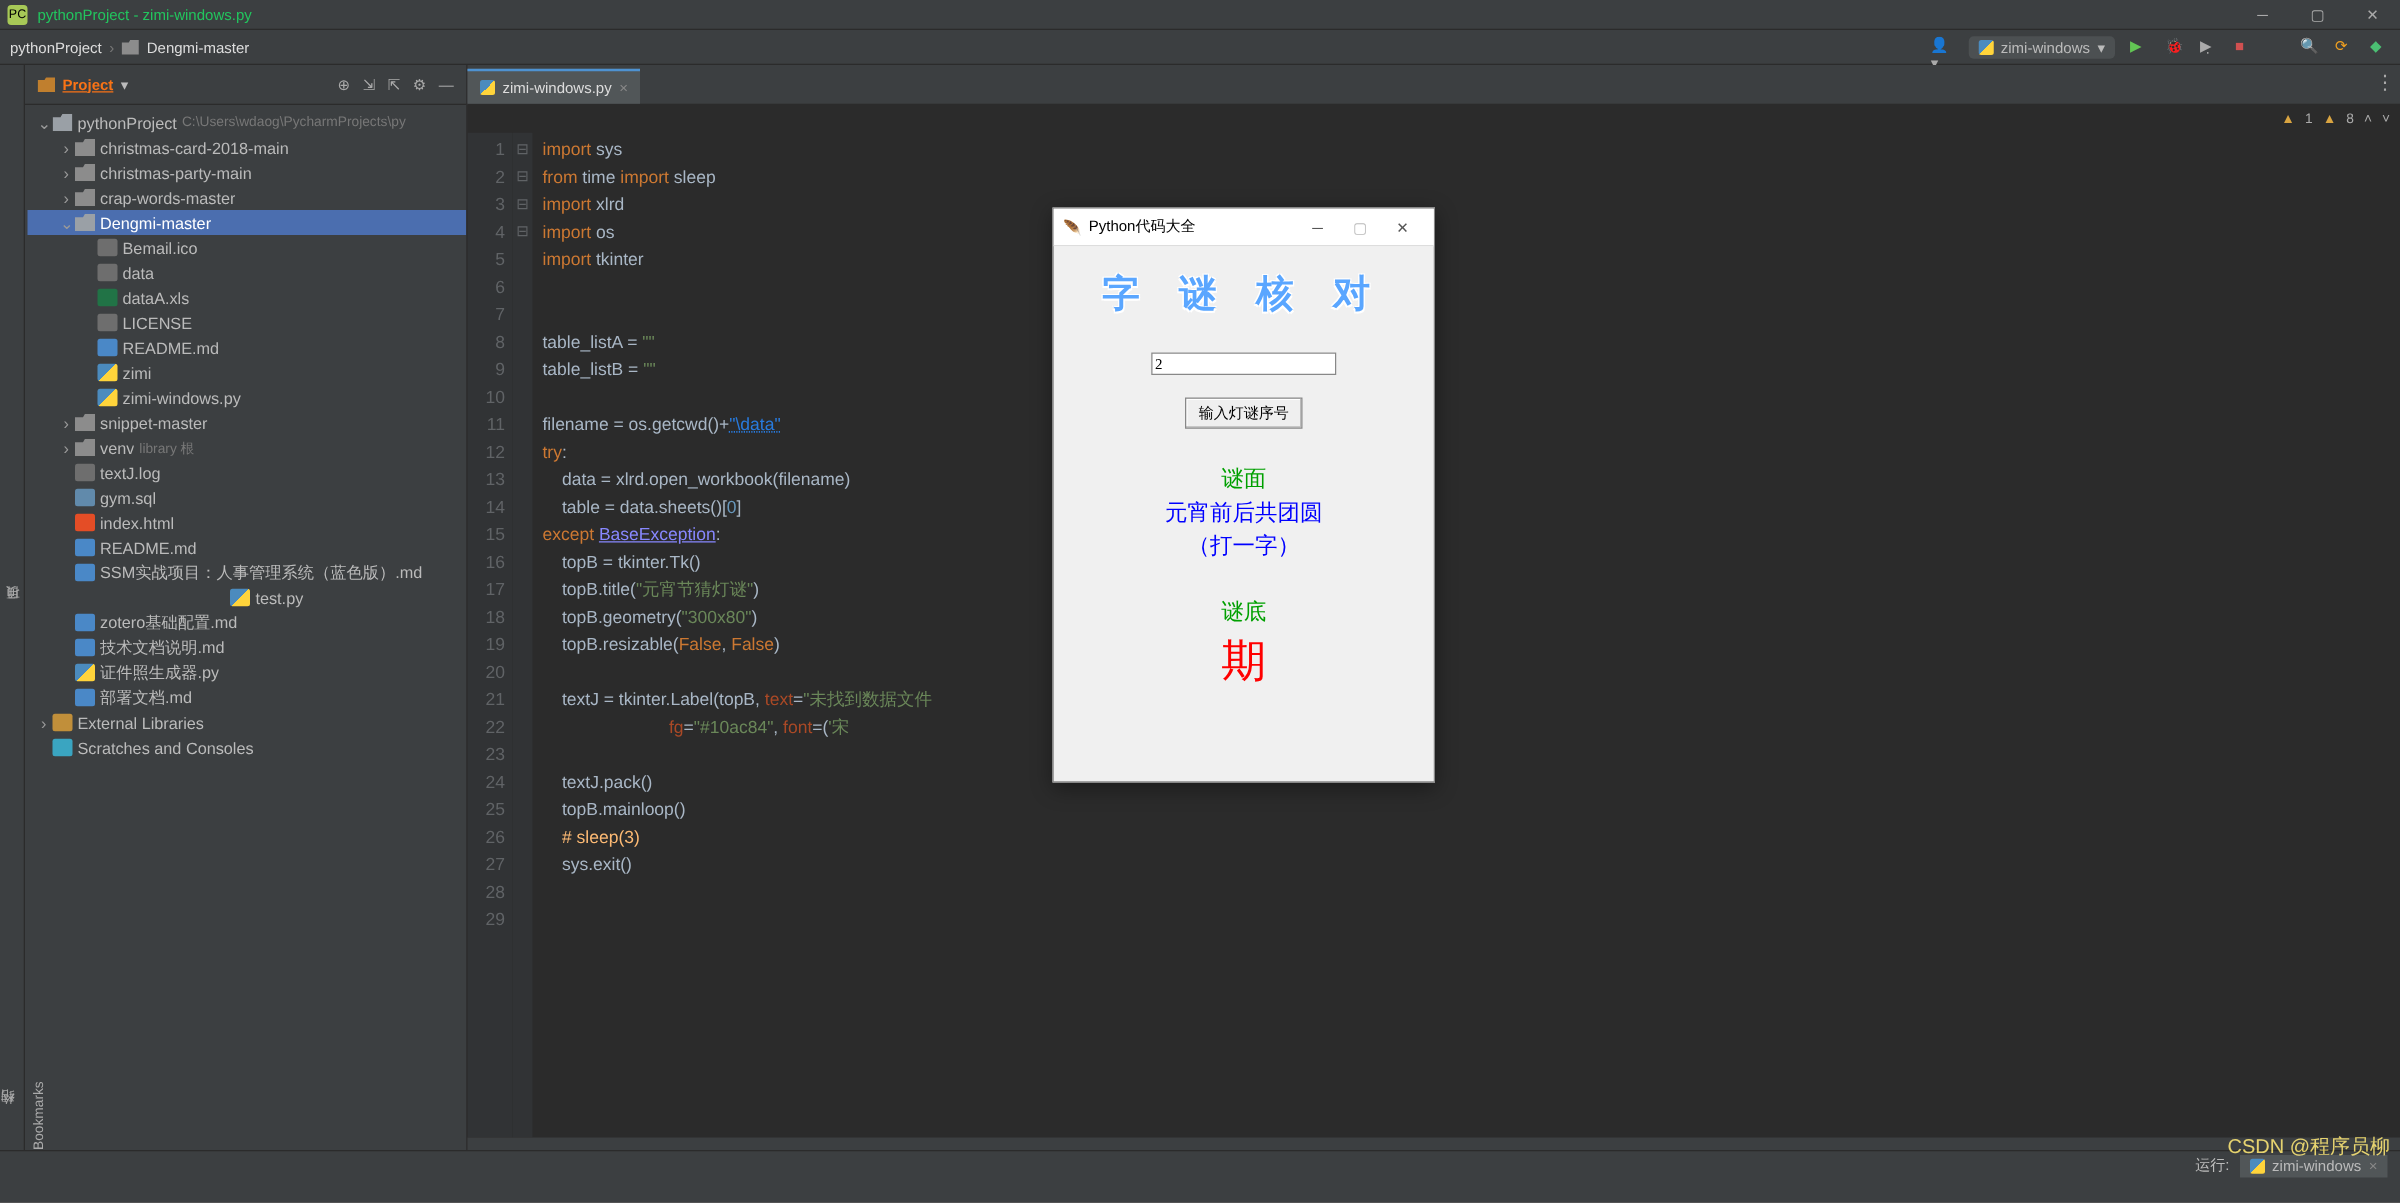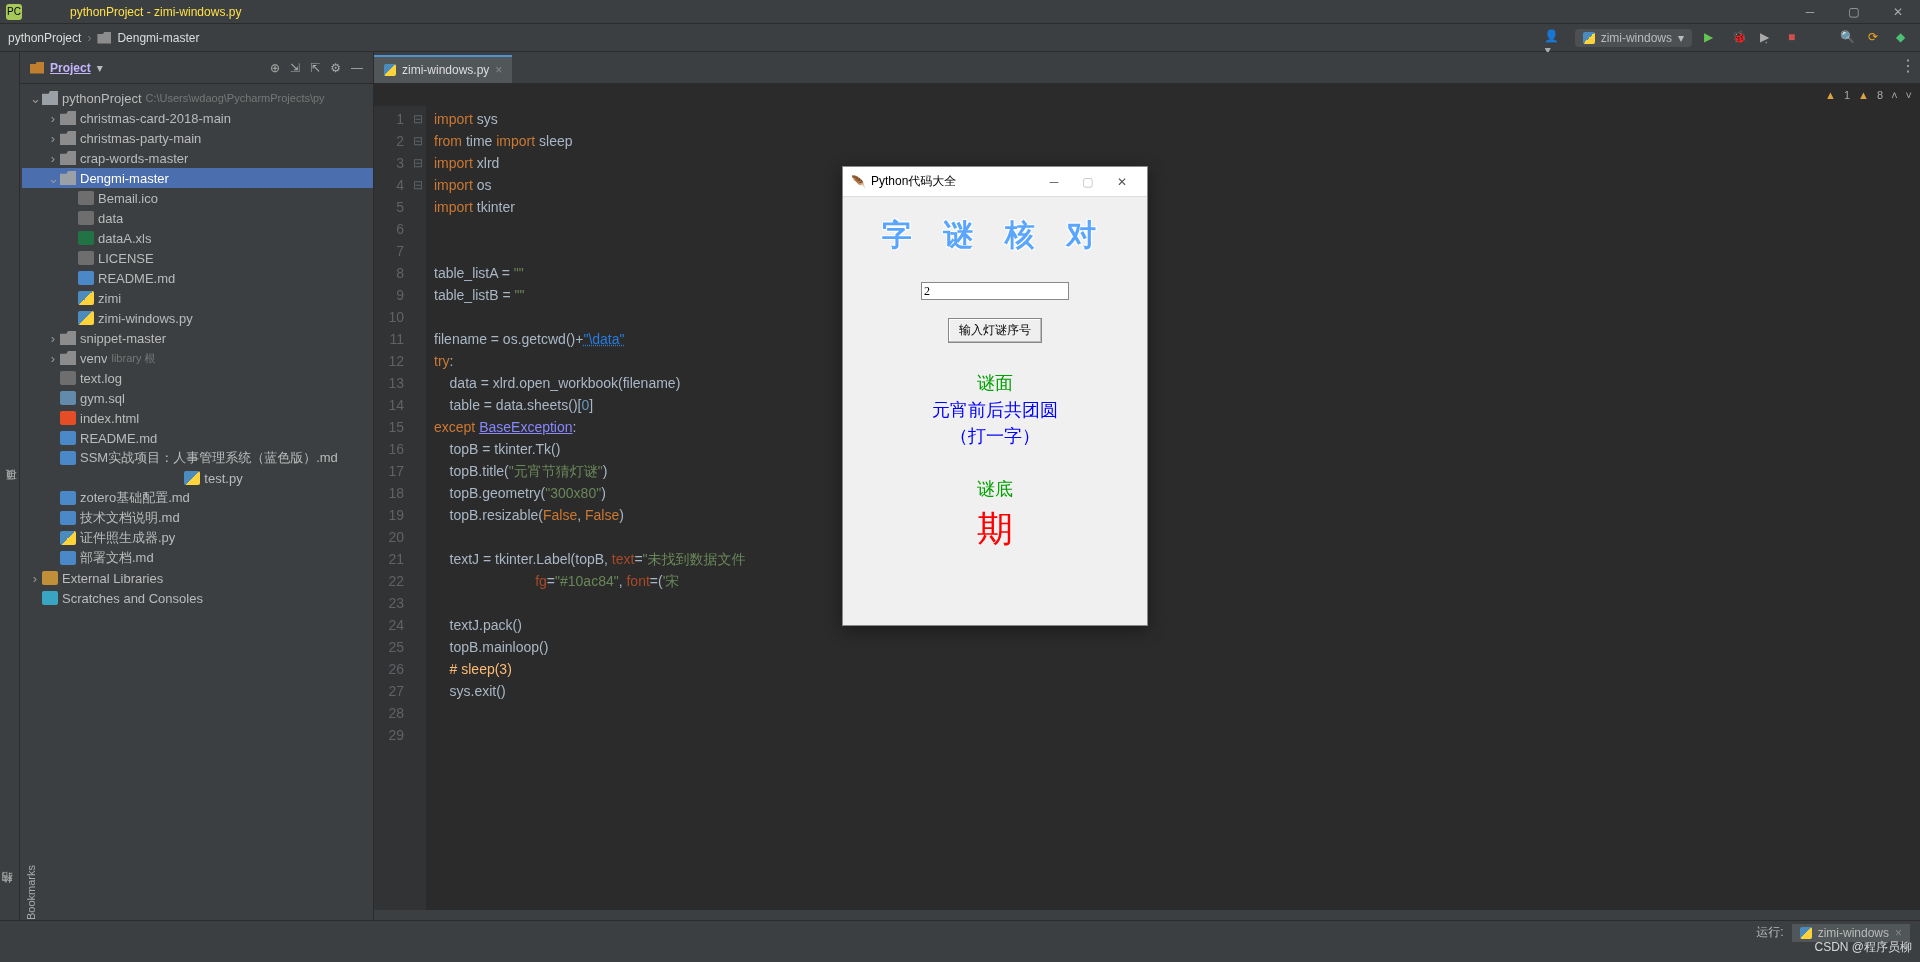--- a/index.html
+++ b/index.html
@@ -1,39 +1,39 @@
 <!DOCTYPE html>
 <html><head>
 <meta charset="utf-8">
 <style>
   * { margin: 0; padding: 0; box-sizing: border-box; font-family: "Segoe UI", "Microsoft YaHei", sans-serif; }
   body { background: #2b2b2b; color: #bbbbbb; font-size: 12px; width: 1920px; height: 962px; overflow: hidden; position: relative; }
   
   .menubar { height: 24px; background: #3c3f41; color: #bbbbbb; display: flex; align-items: center; padding-left: 6px; border-bottom: 1px solid #2b2b2b; }
   .menubar .logo { width: 16px; height: 16px; background: #a7c957; border-radius: 3px; margin-right: 8px; font-size:10px; color:#000; display:flex; align-items:center; justify-content:center; }
   .menubar .menu-item { padding: 0 8px; cursor: default; }
-  .menubar .title { margin-left: 40px; color: #fde047; }
+  .menubar .title { color: #22c55e; }
   .menubar .winbtns { margin-left: auto; display: flex; }
   .menubar .winbtn { width: 44px; height: 24px; display: flex; align-items: center; justify-content: center; color: #aaa; }
   
   .navbar { height: 28px; background: #3c3f41; display: flex; align-items: center; padding: 0 8px; border-bottom: 1px solid #2b2b2b; }
   .breadcrumb { display: flex; align-items: center; gap: 6px; color: #ddd; }
   .breadcrumb .sep { color: #777; }
   .nav-right { margin-left: auto; display: flex; align-items: center; gap: 12px; }
   .avatar-btn { width: 18px; height: 18px; color:#aaa; }
   .runconf { display: flex; align-items: center; background: #4c5052; border-radius: 4px; padding: 2px 8px; gap:6px; }
   .runconf .py-ico { width:12px; height:12px; }
   .tbicon { width:16px; height:16px; display:inline-block; }
   
   .body { display: flex; height: calc(100% - 24px - 28px - 24px - 18px); }
   .left-gutter { width: 20px; background: #3c3f41; border-right:1px solid #2b2b2b; writing-mode: vertical-rl; text-orientation: mixed; display:flex; flex-direction:column; align-items:center; padding-top:4px; gap:10px; font-size:11px; color:#aaa;}
   .left-gutter .vtab { transform: rotate(180deg); padding:4px 0; cursor:default;}
   .project-panel { width: 354px; background: #3c3f41; border-right:1px solid #2b2b2b; display:flex; flex-direction:column; }
   .project-header { height: 32px; display:flex; align-items:center; padding:0 10px; gap:6px; border-bottom:1px solid #2b2b2b; }
-  .project-header .title { font-weight:600; color:#c4b5fd;text-decoration:underline; }
+  .project-header .title { font-weight:600; color:#f97316;text-decoration:underline; }
   .project-header .toolbar { margin-left:auto; display:flex; gap:10px; color:#aaa; }
   .tree { flex:1; overflow:auto; padding:4px 0 4px 2px; font-size:13px; }
   .tree-row { display:flex; align-items:center; height:20px; padding-right:6px; white-space:nowrap; }
   .tree-row.selected { background:#4b6eaf; color:#fff; }
   .tree-row .tw { width:10px; display:inline-block; text-align:center; color:#999; }
   .tree-row .ico { width:16px; height:14px; margin:0 4px 0 2px; }
   .tree-row .lbl { overflow:hidden; text-overflow:ellipsis; }
   .tree-row .dim { color:#777; margin-left:4px; font-size:11px; }
   .ico.folder { background:#8c8c8c; clip-path: polygon(0 20%,40% 20%,50% 0,100% 0,100% 100%,0 100%); }
   .ico.folder-open { background:#9aa0a6; clip-path: polygon(0 20%,40% 20%,50% 0,100% 0,100% 100%,0 100%); }
@@ -75,21 +75,21 @@
   .popup-titlebar .winbtns { margin-left:auto; display:flex; gap:0; }
   .popup-titlebar .winbtn { width:34px; height:24px; display:flex; align-items:center; justify-content:center; color:#555; }
   .popup-body { flex:1; display:flex; flex-direction:column; align-items:center; padding:18px 10px 10px 10px;border-radius:21px; }
   .fancy-title { font-size:30px; letter-spacing:12px; color:#5aa6ff; font-weight:700; text-shadow: 1px 1px 0 #fff, -1px -1px 0 #fff, 1px -1px 0 #fff, -1px 1px 0 #fff; font-family:"KaiTi","STKaiti","SimSun",serif;}
   .popup-body input { margin-top:26px; width:148px; height:18px; border:1px solid #888; font-size:12px; padding:0 2px; background:#fff; font-family:"SimSun",serif;}
   .popup-body .btn { margin-top:18px; padding:3px 10px; border:1px solid #888; background:#efefef; box-shadow:inset -1px -1px 0 #bbb, inset 1px 1px 0 #fff; font-size:12px; font-family:"SimSun","Microsoft YaHei",serif;}
   .seclabel { margin-top:28px; color:#00a000; font-size:18px; }
   .riddle   { color:#0000ff; font-size:18px; text-align:center; margin-top:2px; line-height:26px;}
   .answer   { color:#ff0000; font-size:36px; margin-top:4px; font-family:"SimSun","Songti SC",serif;}
   
-  .watermark { position:absolute; right:8px; bottom:6px; color:#e5e5e5; font-size:12px; opacity:.88; mix-blend-mode:screen;}
+  .watermark { position:absolute; right:8px; bottom:34px; color:#fde047; font-size:16px; opacity:.88; mix-blend-mode:screen;}
   
   .sidebar-bottom { position:absolute; left:0; bottom:42px; width:20px; writing-mode:vertical-rl; transform:rotate(180deg); color:#aaa; font-size:11px; display:flex; flex-direction:column; align-items:center; gap:10px; }
   
   .editor-more { position:absolute; right:4px; top:4px; color:#aaa; font-size:16px; }
 </style>
 </head>
 <body>
 
 <div class="menubar">
   <div class="logo">PC</div>
@@ -213,21 +213,21 @@
         </div>
         <div class="tree-row" style="padding-left: 26px;">
           <span class="tw">›</span>
           <span class="ico folder"></span>
           <span class="lbl">venv</span>
           <span class="dim">library 根</span>
         </div>
         <div class="tree-row" style="padding-left: 26px;">
           <span class="tw"></span>
           <span class="ico txt"></span>
-          <span class="lbl">text.log</span>
+          <span class="lbl">textJ.log</span>
         </div>
         <div class="tree-row" style="padding-left: 26px;">
           <span class="tw"></span>
           <span class="ico sql"></span>
           <span class="lbl">gym.sql</span>
         </div>
         <div class="tree-row" style="padding-left: 26px;">
           <span class="tw"></span>
           <span class="ico html"></span>
           <span class="lbl">index.html</span>

